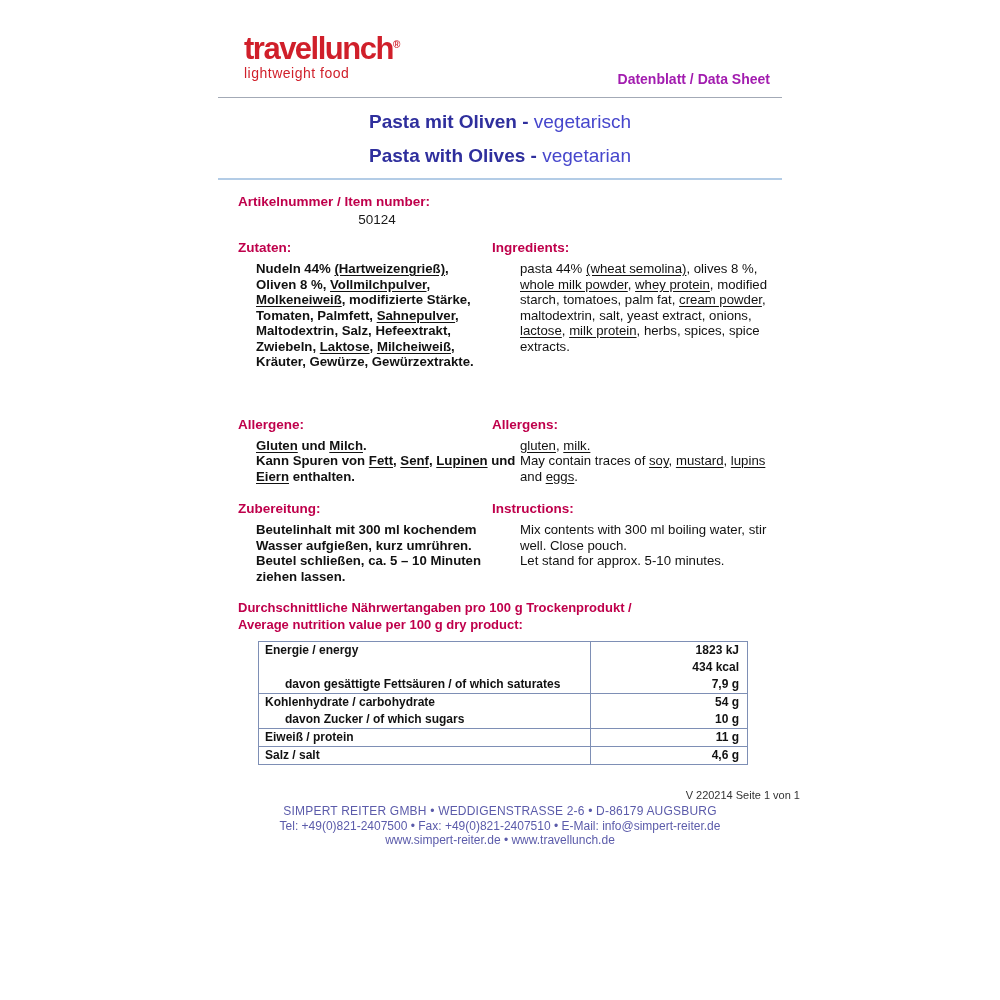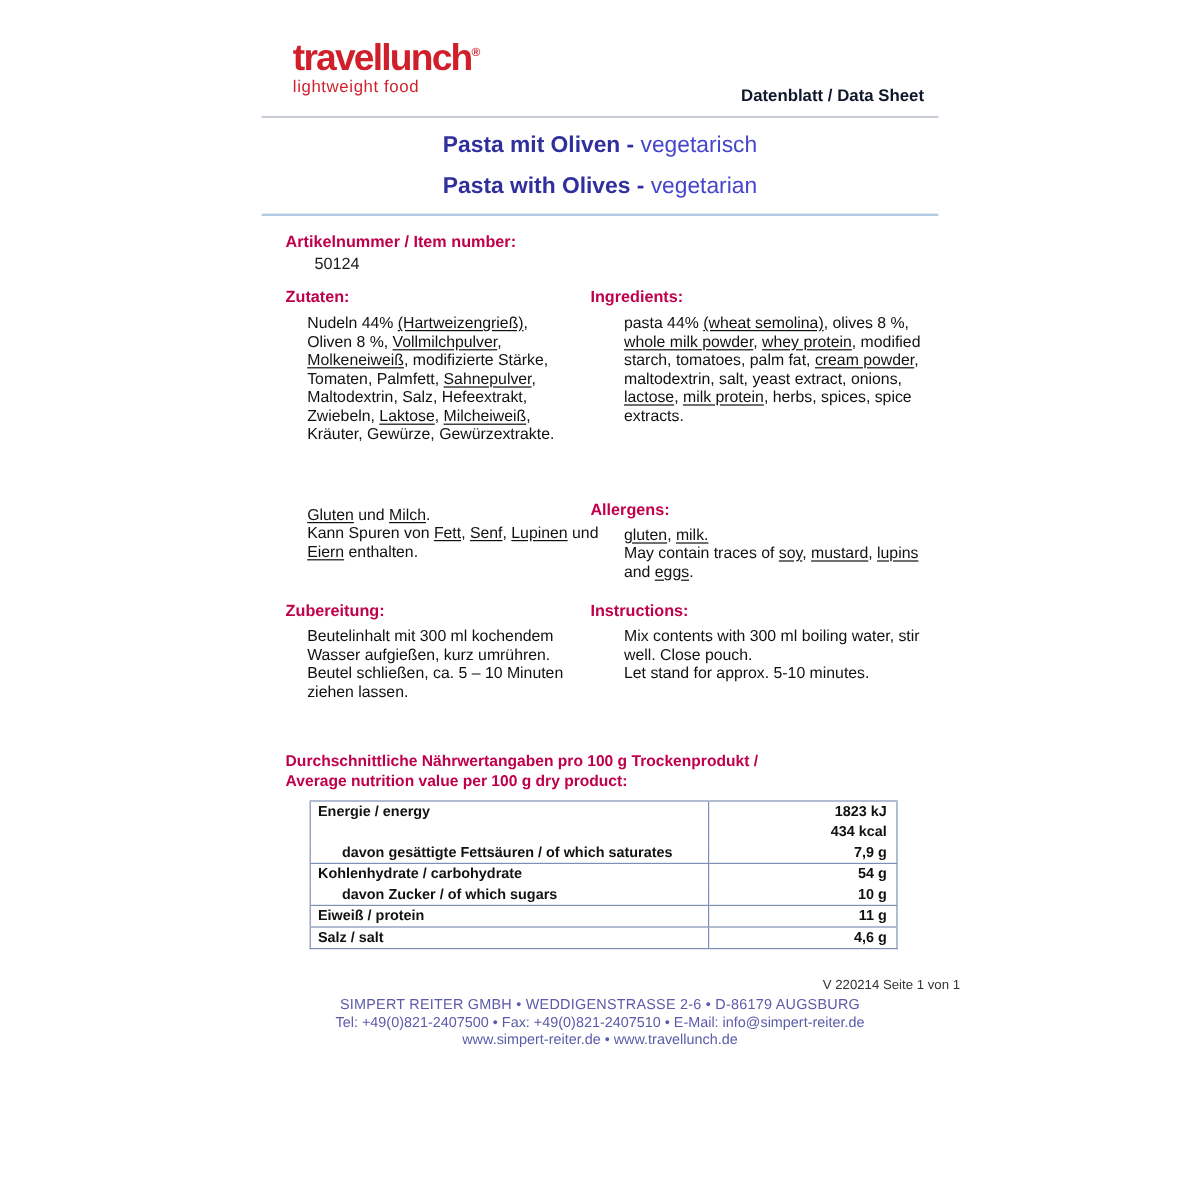--- a/index.html
+++ b/index.html
@@ -5,52 +5,52 @@
   html,body{margin:0;padding:0;background:#fff;}
   .page{width:1000px;height:1000px;background:#ffffff;font-family:"Liberation Sans",sans-serif;color:#1a1a1a;overflow:hidden;}
   .content{width:564px;margin:0 auto;position:relative;}
 
   
   .masthead{position:relative;height:97px;}
   .logo{position:absolute;left:2px;top:28px;margin-left:24px;}
   .logo-word{font-size:31px;font-weight:800;letter-spacing:-1.5px;color:#d01f2a;line-height:34px;font-style:normal;}
   .logo-word .reg{font-size:10px;vertical-align:super;letter-spacing:0;font-weight:700;}
   .logo-sub{font-size:14px;color:#d01f2a;letter-spacing:0.5px;line-height:15px;margin-top:0px;}
-  .ds-label{position:absolute;right:12px;bottom:10px;font-size:14px;font-weight:bold;color:#0f172a;}
+  .ds-label{position:absolute;right:12px;bottom:10px;font-size:14px;font-weight:bold;color:#a21caf;}
 
   .rule-gray{border:none;border-top:1px solid #a3aab6;margin:0;}
   .rule-blue{border:none;border-top:2px solid #b3cce6;margin:0;}
 
   
   .title-block{height:78px;padding-top:2px;text-align:center;display:flex;flex-direction:column;justify-content:center;}
   .title-line{font-size:19px;line-height:34px;white-space:nowrap;}
   .t-name{font-weight:bold;color:#2f2f9d;}
   .t-var{color:#4646cc;font-weight:500;}
 
   
   .row{display:flex;}
   .col-left{width:254px;margin-left:20px;flex:none;}
   .col-right{flex:1;}
   .sec-h{font-size:13.5px;font-weight:bold;color:#bf004b;line-height:17px;}
   .body{font-size:13.2px;line-height:15.5px;margin-top:5px;color:#111;}
   .body div{white-space:nowrap;}
-  .indent-de{padding-left:18px;}
+  .indent-de{padding-left:18px;font-weight:bold;}
   .indent-en{padding-left:28px;}
-  .item-val{font-size:13.5px;line-height:17px;margin-top:1px;}
+  .item-val{font-size:13.5px;line-height:17px;margin-top:1px;text-align:center;}
   .iv-de{padding-left:24px;}
   .iv-en{padding-left:20px;}
   u{text-underline-offset:2px;}
 
   .row-item{margin-top:13px;}
   .row-zutaten{margin-top:11px;justify-content:center;}
   .row-allerg{margin-top:46px;}
   .row-zuber{margin-top:16px;}
 
   
-  .nut-heading{margin-top:42px;margin-left:20px;font-size:13px;font-weight:bold;color:#bf004b;line-height:16.5px;}
+  .nut-heading{margin-top:16px;margin-left:20px;font-size:13px;font-weight:bold;color:#bf004b;line-height:16.5px;}
   .nut-table{margin-top:8px;margin-left:40px;border-collapse:collapse;width:490px;}
   .nut-table td{font-size:12px;font-weight:bold;color:#111;padding:1px 8px;line-height:15px;border:0;}
   .nut-table{border:1px solid #7e8fb5;}
   .nut-table td.lbl{padding-left:6px;}
   .nut-table td.sub{padding-left:26px;}
   .nut-table td.val{border-left:1px solid #7e8fb5;text-align:right;width:140px;}
   .nut-table tr.sep td{border-top:1px solid #7e8fb5;}
 
   
   .version{margin-top:24px;margin-right:-18px;text-align:right;font-size:11px;color:#333;line-height:13px;}
@@ -108,20 +108,21 @@
             <div><span>starch, tomatoes, palm fat, </span><u>cream powder</u><span>,</span></div>
             <div><span>maltodextrin, salt, yeast extract, onions,</span></div>
             <div><u>lactose</u><span>, </span><u>milk protein</u><span>, herbs, spices, spice</span></div>
             <div><span>extracts.</span></div>
           </div>
       </div>
     </div>
 
     <div class="row row-allerg">
       <div class="col-left">
+        <div class="sec-h">Allergene:</div>
         <div class="body indent-de">
             <div><u>Gluten</u><span> und </span><u>Milch</u><span>.</span></div>
             <div><span>Kann Spuren von </span><u>Fett</u><span>, </span><u>Senf</u><span>, </span><u>Lupinen</u><span> und</span></div>
             <div><u>Eiern</u><span> enthalten.</span></div>
           </div>
       </div>
       <div class="col-right">
         <div class="sec-h">Allergens:</div>
         <div class="body indent-en">
             <div><u>gluten</u><span>, </span><u>milk.</u></div>

